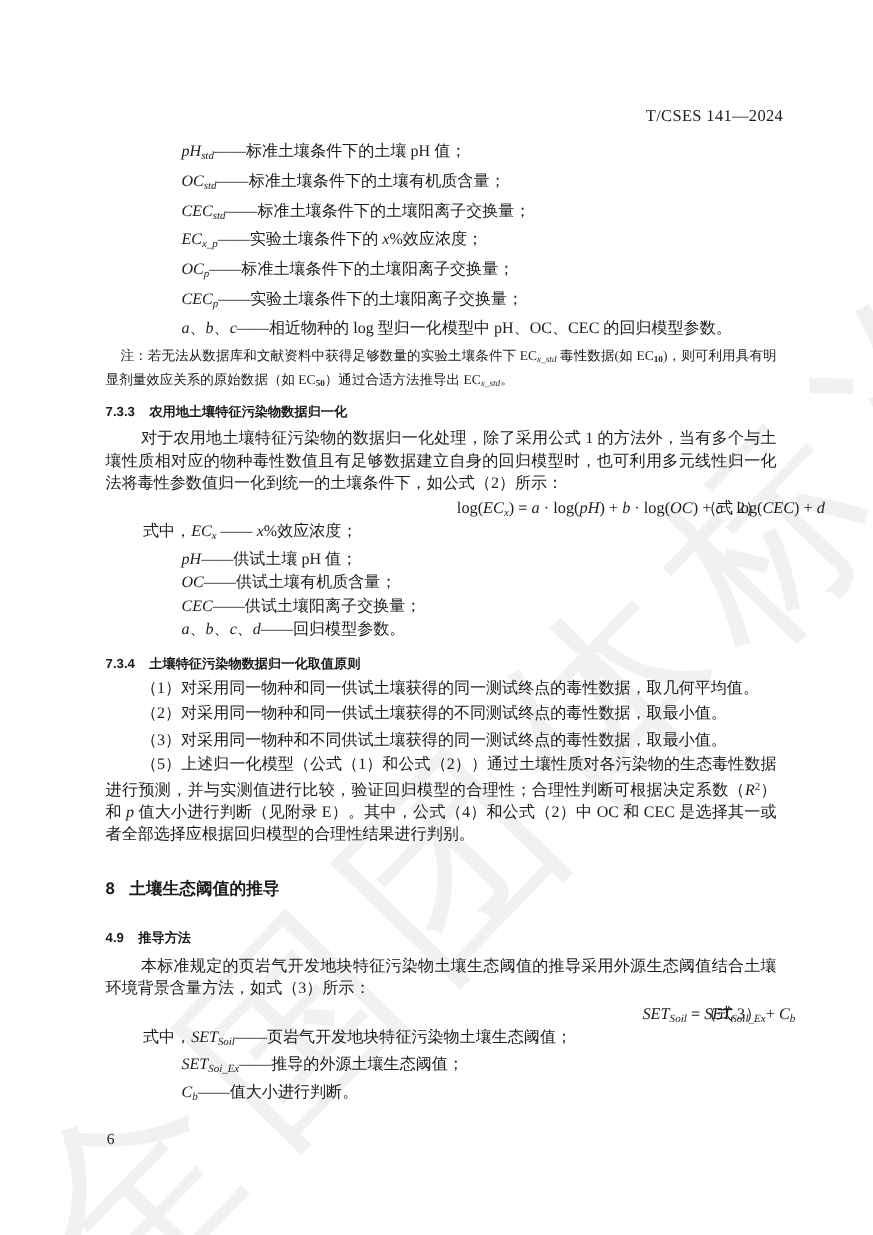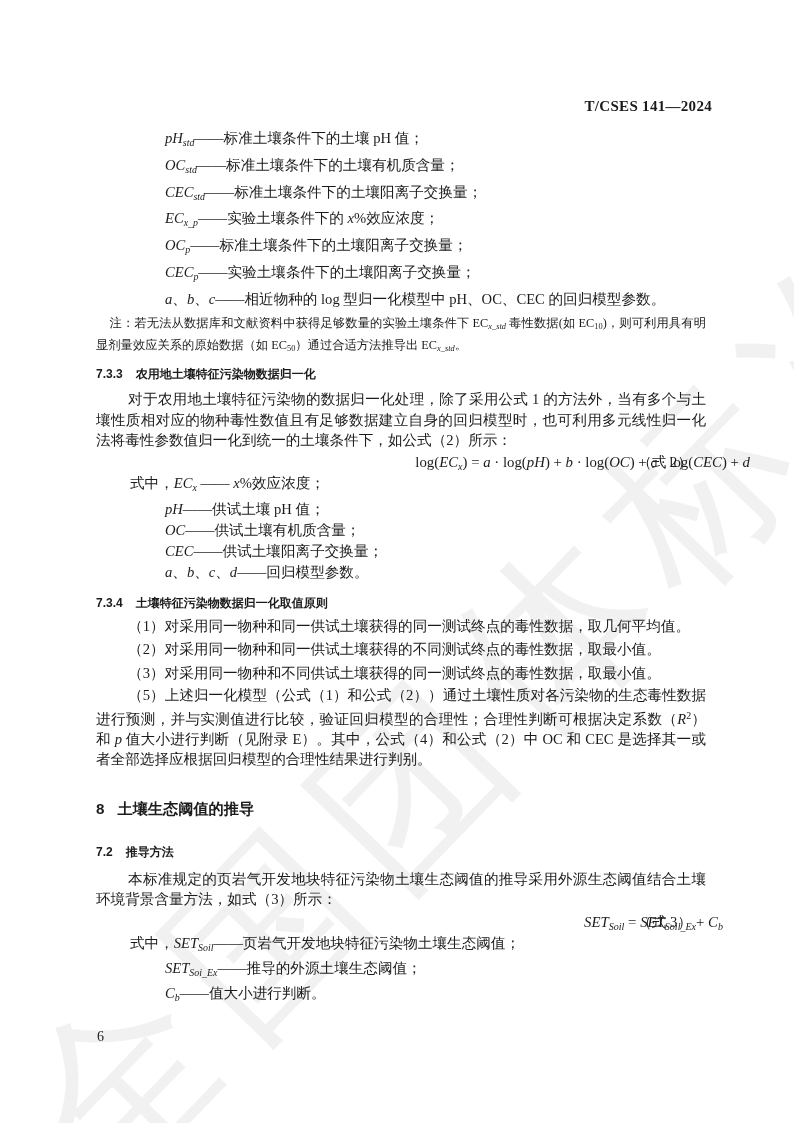--- a/index.html
+++ b/index.html
@@ -22,21 +22,21 @@
     font-family:"Liberation Sans", sans-serif;
     font-size:185px;
     letter-spacing:22px;
     color:rgba(0,0,0,0.055);
     pointer-events:none;
     z-index:0;
   }
   .doc-header{
     position:absolute;
     top:98px;right:82px;
-    font-weight:bold;
+    font-weight:normal;
     font-size:15px;
     letter-spacing:0.3px;
     z-index:2;
     margin-left:32px;
   }
   .content{
     position:absolute;
     left:96px;top:127px;
     width:610px;
     z-index:1;
@@ -105,21 +105,21 @@
   .item-c{line-height:20.4px;}
   .page-number{
     position:absolute;
     left:97px;top:1029px;
     font-size:14px;
     z-index:1;
   }
   
   .p-n{font-style:normal;}
   .p-i{font-style:italic;}
-  .p-sub{font-size:68%;vertical-align:-0.28em;}
+  .p-sub{font-size:68%;vertical-align:-0.28em;font-weight:bold;}
   .p-isub{font-size:68%;vertical-align:-0.28em;font-style:italic;}
   .p-sup{font-size:68%;vertical-align:0.5em;}
 </style>
 </head>
 <body>
 
 <div class="page">
 
   <div class="watermark">全国团体标准信息平台</div>
 
@@ -161,21 +161,21 @@
       <p class="item item-a">（2）对采用同一物种和同一供试土壤获得的不同测试终点的毒性数据，取最小值。</p>
       <p class="item item-a">（3）对采用同一物种和不同供试土壤获得的同一测试终点的毒性数据，取最小值。</p>
       <p class="item item-c"><span class="p-n">（5）上述归一化模型（公式（1）和公式（2））通过土壤性质对各污染物的生态毒性数据进行预测，并与实测值进行比较，验证回归模型的合理性；合理性判断可根据决定系数（</span><span class="p-i">R</span><span class="p-sup">2</span><span class="p-n">）和 </span><span class="p-i">p</span><span class="p-n"> 值大小进行判断（见附录 E）。其中，公式（4）和公式（2）中 OC 和 CEC 是选择其一或者全部选择应根据回归模型的合理性结果进行判别。</span></p>
     </div>
 
     <div class="heading heading-l1">
       <span>8</span><span class="ht">土壤生态阈值的推导</span>
     </div>
 
     <div class="heading heading-81">
-      <span>7.2</span><span class="ht">推导方法</span>
+      <span>4.9</span><span class="ht">推导方法</span>
     </div>
     <p class="para" style="margin-top:7px;">本标准规定的页岩气开发地块特征污染物土壤生态阈值的推导采用外源生态阈值结合土壤环境背景含量方法，如式（3）所示：</p>
 
     <div class="formula-row">
       <span class="formula-inner f3-shift"><span class="p-i">SET</span><span class="p-isub">Soil</span><span class="p-n"> = </span><span class="p-i">SET</span><span class="p-isub">Soil_Ex</span><span class="p-n">+ </span><span class="p-i">C</span><span class="p-isub">b</span></span>
       <span class="flabel">（式 3）</span>
     </div>
 
     <div class="where-line where-first"><span class="p-n">式中，</span><span class="p-i">SET</span><span class="p-isub">Soil</span><span class="p-n">——页岩气开发地块特征污染物土壤生态阈值；</span></div>
     <div class="where-line"><span class="p-i">SET</span><span class="p-isub">Soi_Ex</span><span class="p-n">——推导的外源土壤生态阈值；</span></div>

